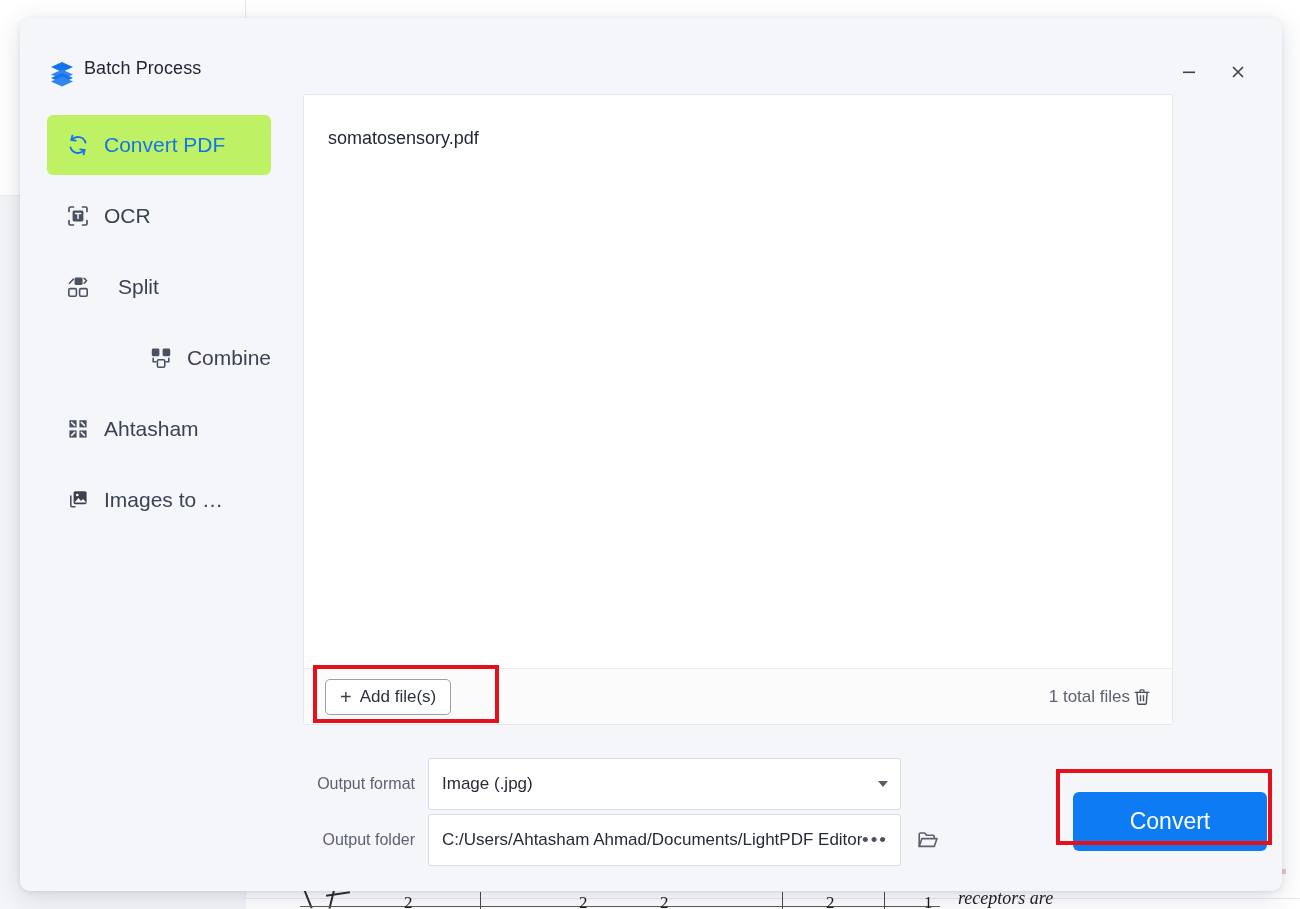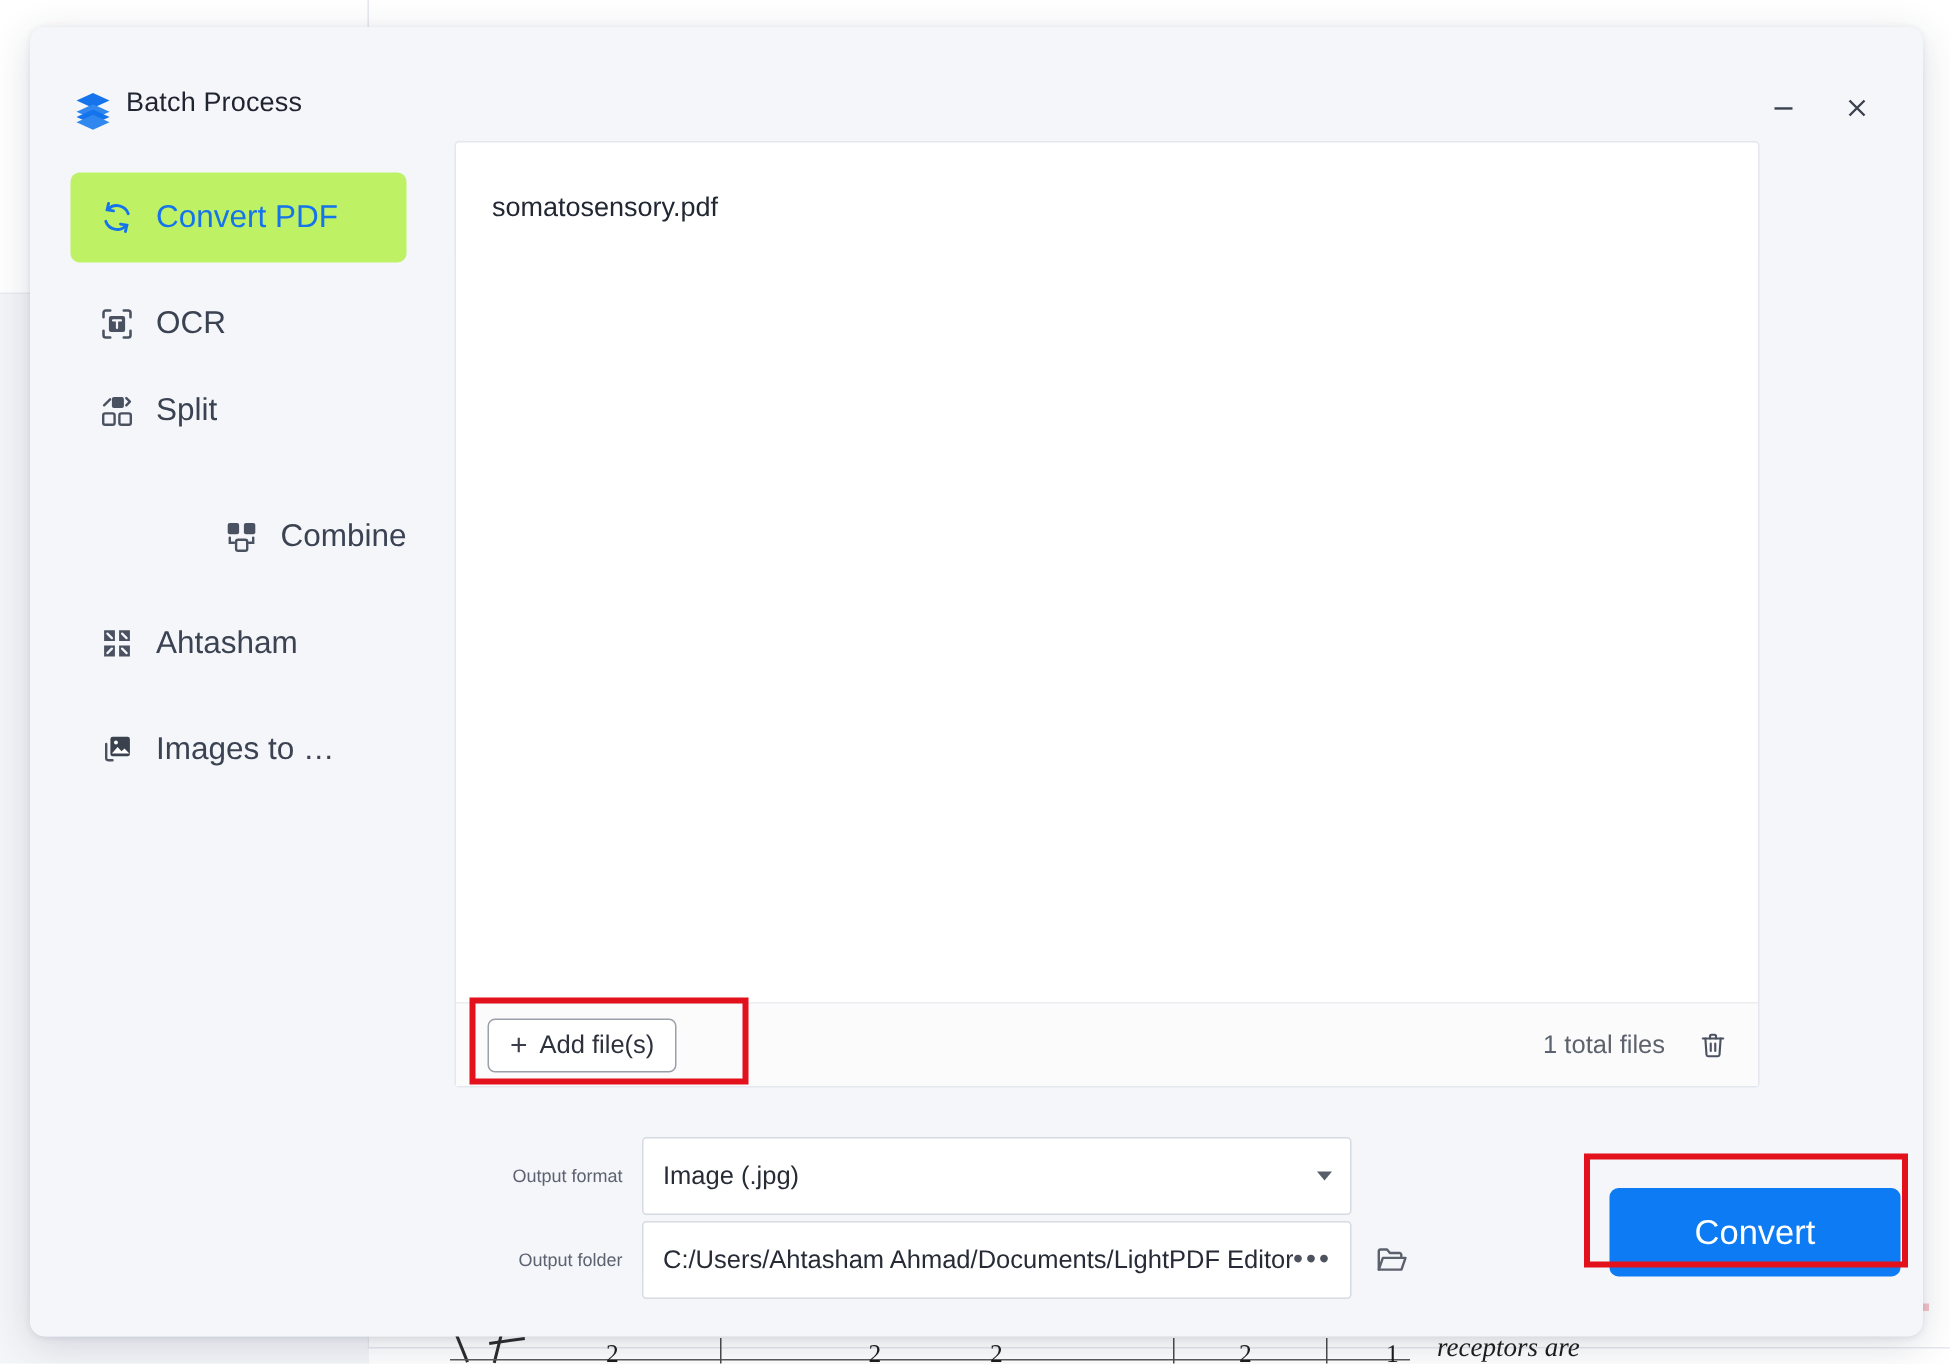--- a/index.html
+++ b/index.html
@@ -211,37 +211,37 @@
     font-family: "Liberation Sans", sans-serif;
   }
   #addfiles .plus { font-size: 20px; line-height: 1; color: #3a3f49; }
   .footer-right {
     position: absolute;
     right: 20px;
     top: 0;
     height: 56px;
     display: flex;
     align-items: center;
-    gap: 22px;
+    gap: 2px;
   }
   .total-files {
     font-size: 17px;
     color: #5d636e;
   }
 
   
   .form-row {
     position: absolute;
     display: flex;
     align-items: center;
   }
   .form-lbl {
     width: 112px;
     text-align: right;
-    font-size: 12px;
+    font-size: 16px;
     color: #5c6270;
     margin-right: 13px;
   }
   .ctl {
     width: 473px;
     height: 52px;
     background: #ffffff;
     border: 1px solid #d6dae1;
     border-radius: 3px;
     display: flex;
@@ -379,21 +379,21 @@
           <path d="M16.5 3h3A1.5 1.5 0 0 1 21 4.5v3"></path>
           <path d="M21 16.5v3a1.5 1.5 0 0 1-1.5 1.5h-3"></path>
           <path d="M7.5 21h-3A1.5 1.5 0 0 1 3 19.5v-3"></path>
           <rect x="6.6" y="6.6" width="10.8" height="10.8" rx="1.4" fill="#4a5160" stroke="none"></rect>
           <path d="M9.4 9.6h5.2M12 9.6v5" stroke="#f4f6fa" stroke-width="1.5"></path>
         </svg>
       </span>
       <span class="side-lbl">OCR</span>
     </div>
 
-    <div class="side-item" style="top:150px;">
+    <div class="side-item" style="top:163px;gap:14px;">
       <span class="side-ico">
         <svg width="24" height="24" viewBox="0 0 24 24" fill="none">
           <rect x="8.6" y="2.6" width="8" height="7.4" rx="1.4" fill="#4a5160"></rect>
           <rect x="2.8" y="13.6" width="7.6" height="7.6" rx="1.4" stroke="#4a5160" stroke-width="1.6"></rect>
           <rect x="13.6" y="13.6" width="7.6" height="7.6" rx="1.4" stroke="#4a5160" stroke-width="1.6"></rect>
           <path d="M7.4 4.2 3.4 8.2" stroke="#4a5160" stroke-width="1.6" stroke-linecap="round"></path>
           <path d="M18.2 3.4l2.4 2.4-2.4 2.4" stroke="#4a5160" stroke-width="1.6" stroke-linecap="round" stroke-linejoin="round"></path>
         </svg>
       </span>
       <span class="side-lbl">Split</span>

